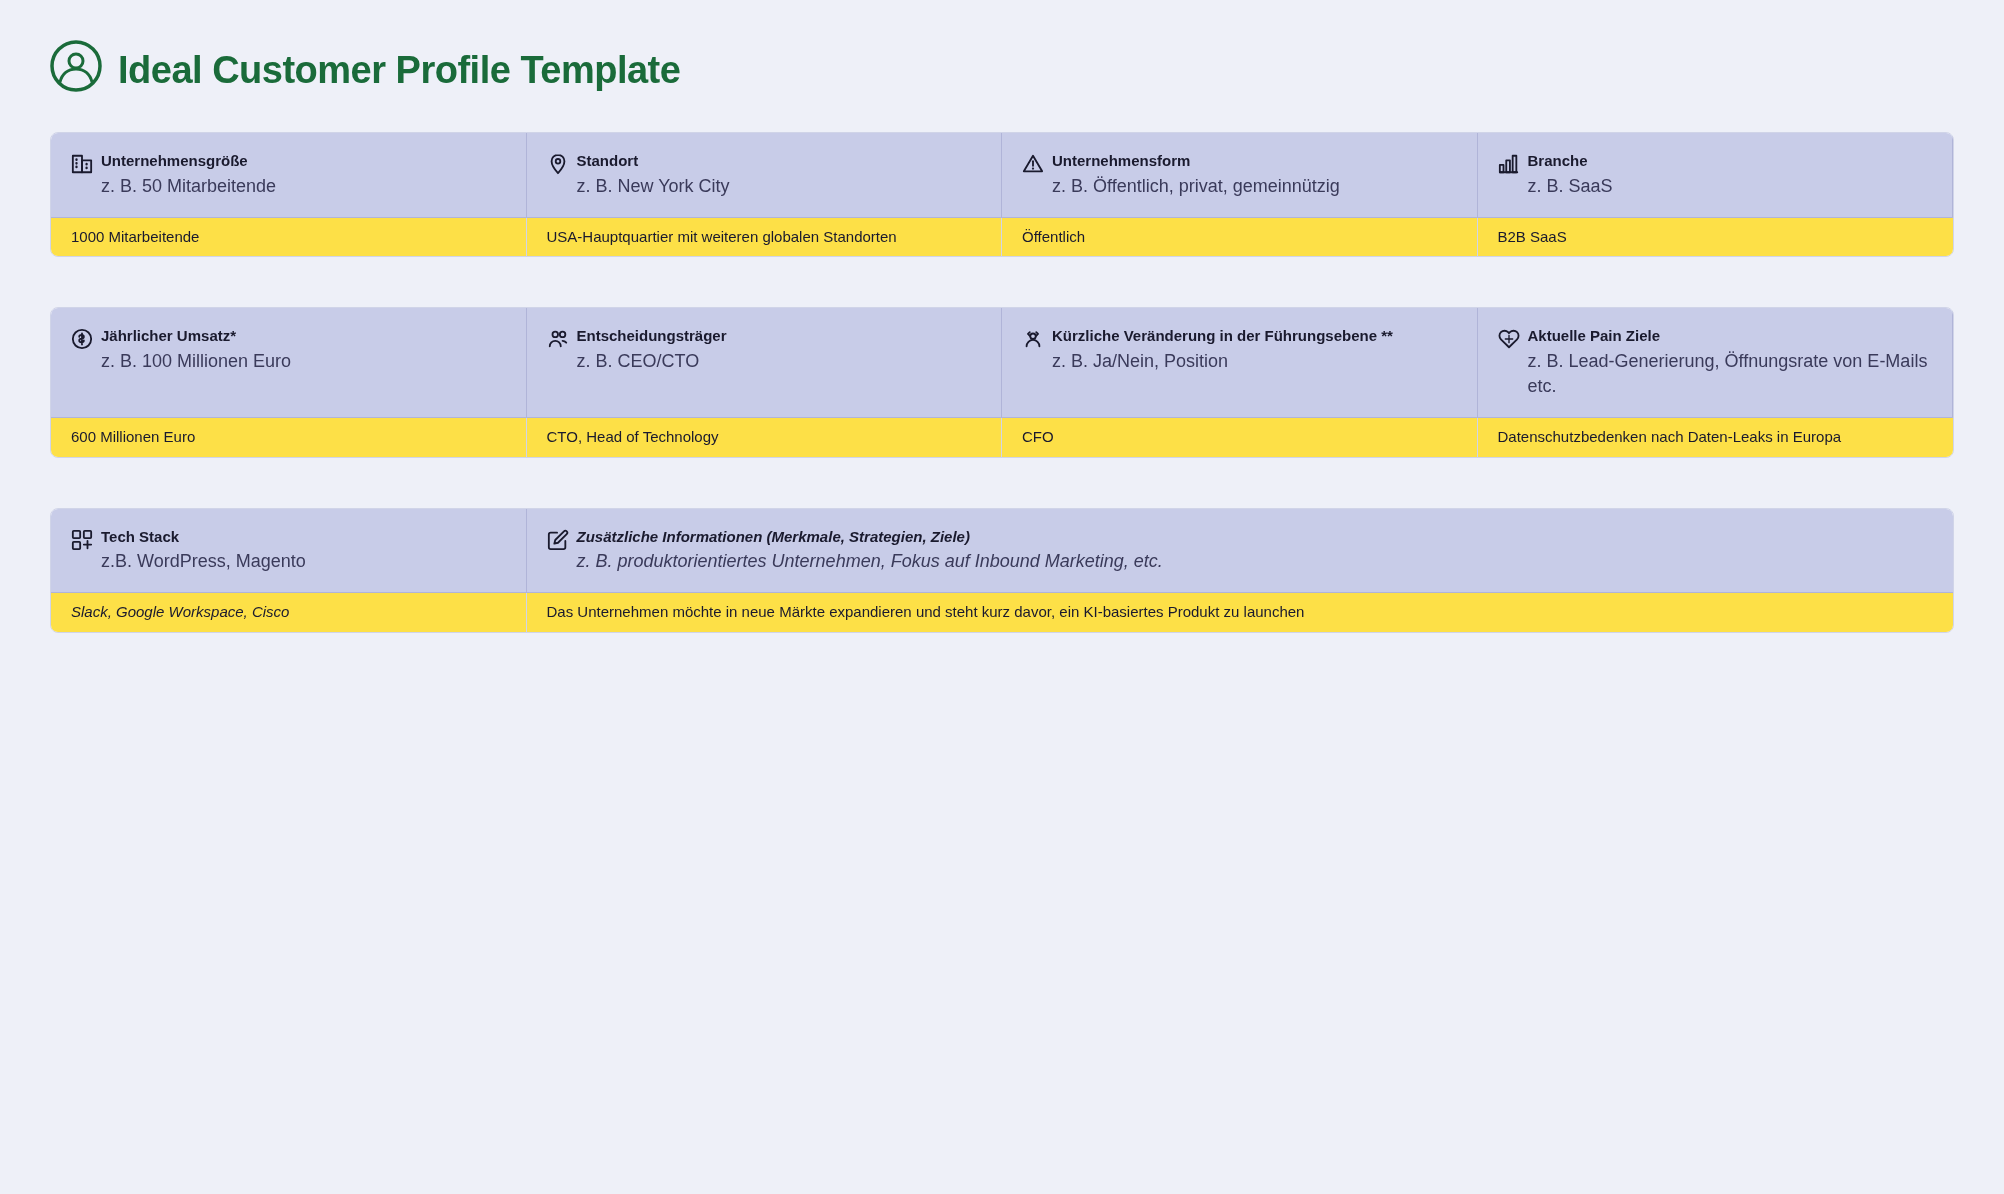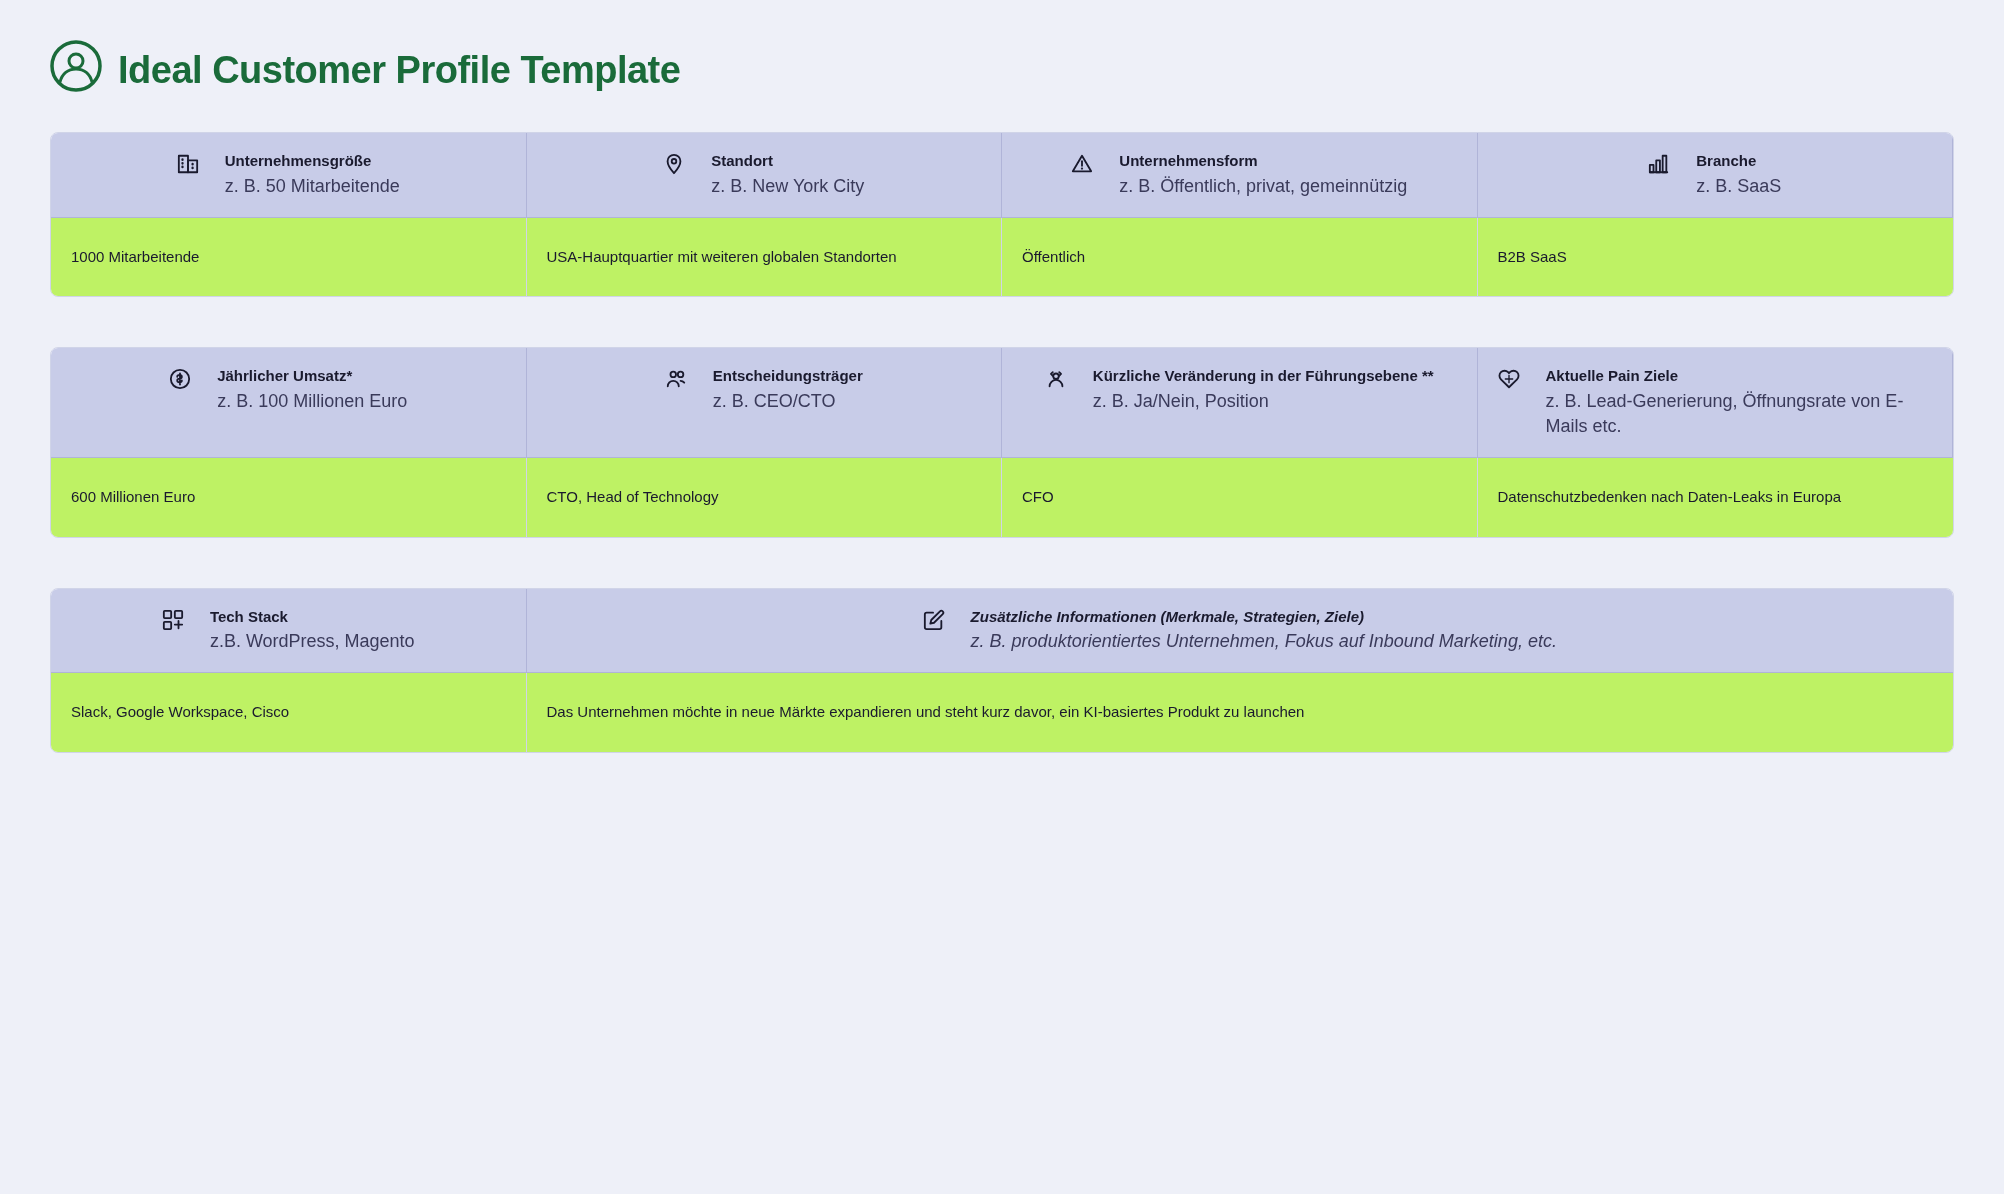--- a/index.html
+++ b/index.html
@@ -63,22 +63,21 @@
       border-bottom: 1px solid #b0b4d8;
     }
 
     .header-cell:last-child {
       border-right: none;
     }
 
     .header-cell-inner {
       display: flex;
       align-items: flex-start;
-      gap: 26px;
-      justify-content: center;
+      gap: 8px;
     }
 
     .cell-icon {
       flex-shrink: 0;
       margin-top: 2px;
       color: #1a1a2e;
     }
 
     .cell-icon svg {
       width: 22px;
@@ -94,22 +93,22 @@
 
     .header-text .subtitle {
       font-size: 18px;
       font-weight: 400;
       color: #3a3a5a;
       margin-top: 3px;
       line-height: 1.4;
     }
 
     .data-cell {
-      background: #bef264;
-      padding: 28px 20px;
+      background: #fde047;
+      padding: 8px 20px;
       border-right: 1px solid #d0d4e8;
       font-size: 15px;
       color: #1a1a2e;
       line-height: 1.5;
       vertical-align: top;
     }
 
     .data-cell:last-child {
       border-right: none;
     }
@@ -309,16 +308,16 @@
             <path d="M18.5 2.5a2.12 2.12 0 0 1 3 3L12 15l-4 1 1-4 9.5-9.5z"></path>
           </svg>
         </div>
         <div class="header-text">
           <div class="title">Zusätzliche Informationen (Merkmale, Strategien, Ziele)</div>
           <div class="subtitle">z. B. produktorientiertes Unternehmen, Fokus auf Inbound Marketing, etc.</div>
         </div>
       </div>
     </div>
 
-    <div class="data-cell" style="border-bottom: none;">Slack, Google Workspace, Cisco</div>
+    <div class="data-cell" style="border-bottom: none; font-style: italic;">Slack, Google Workspace, Cisco</div>
     <div class="data-cell" style="border-right: none; border-bottom: none;">Das Unternehmen möchte in neue Märkte expandieren und steht kurz davor, ein KI-basiertes Produkt zu launchen</div>
   </div>
 </div>
 
 </body></html>

